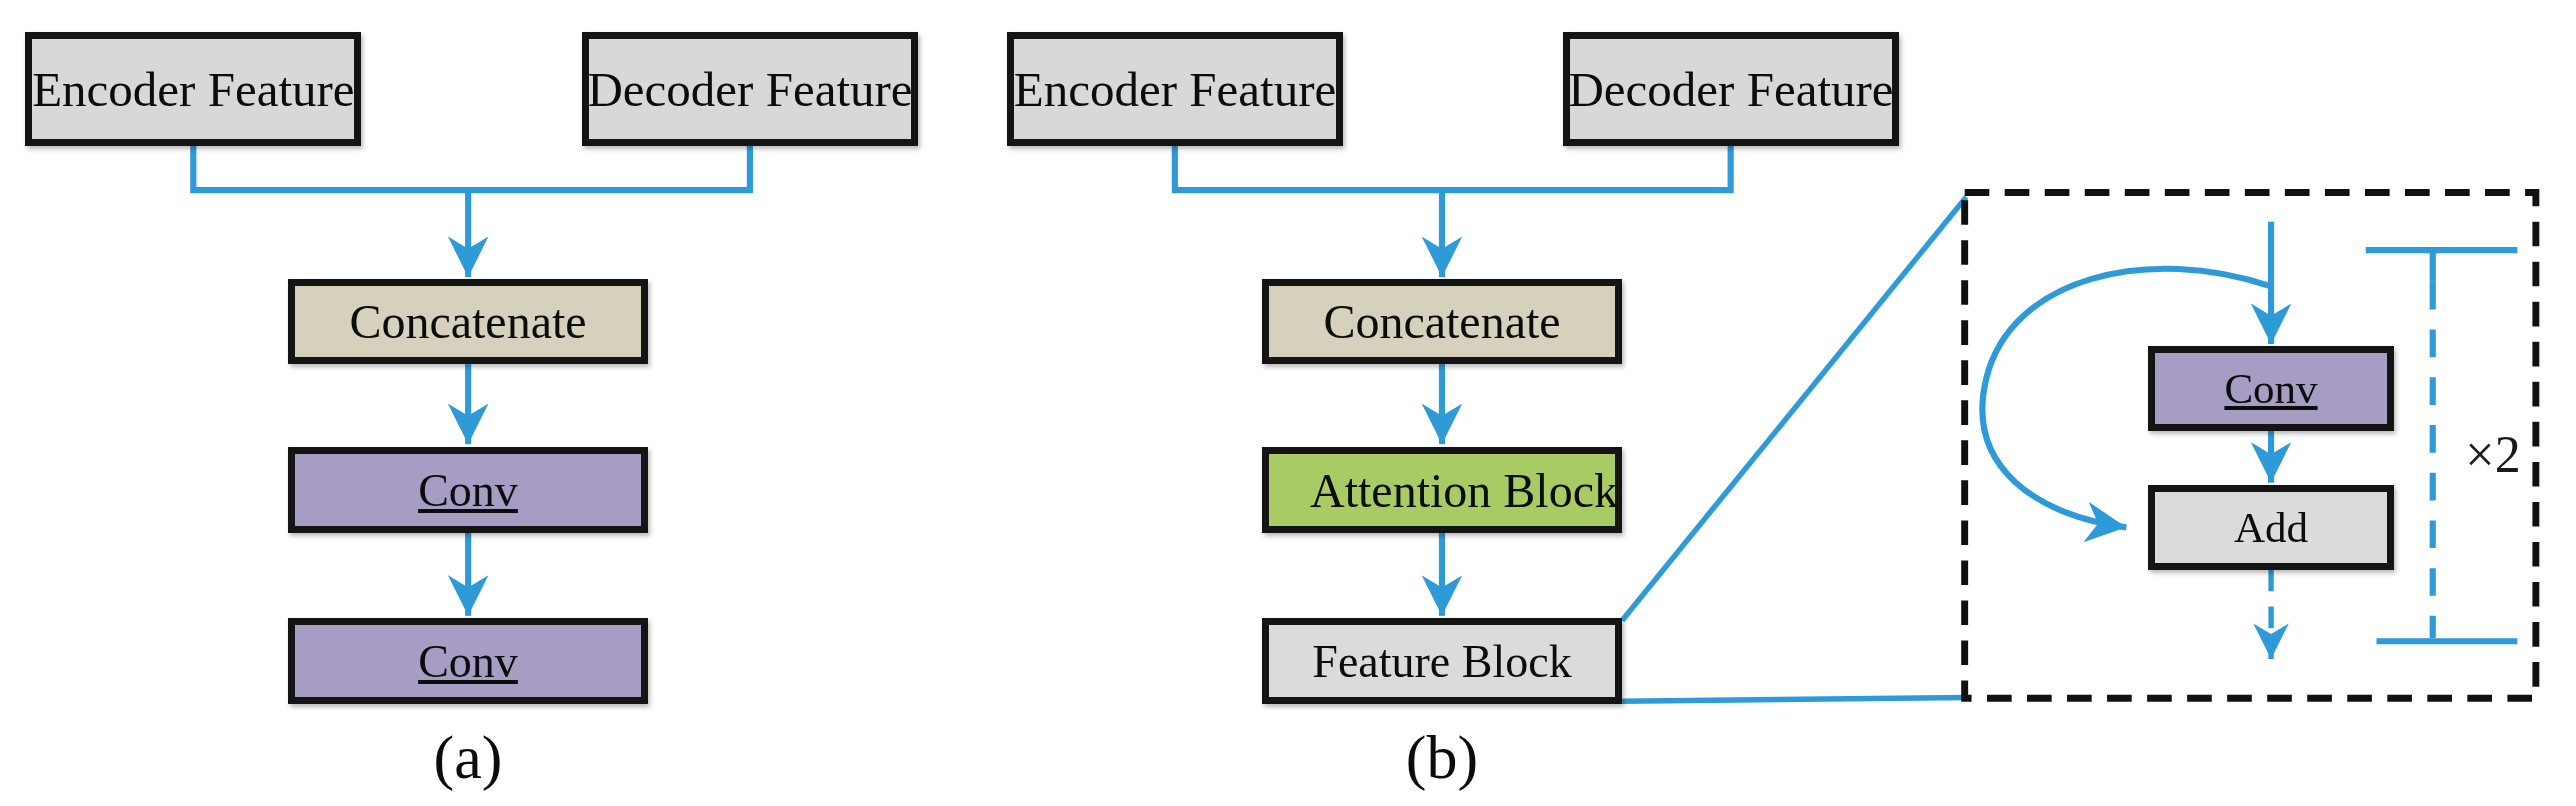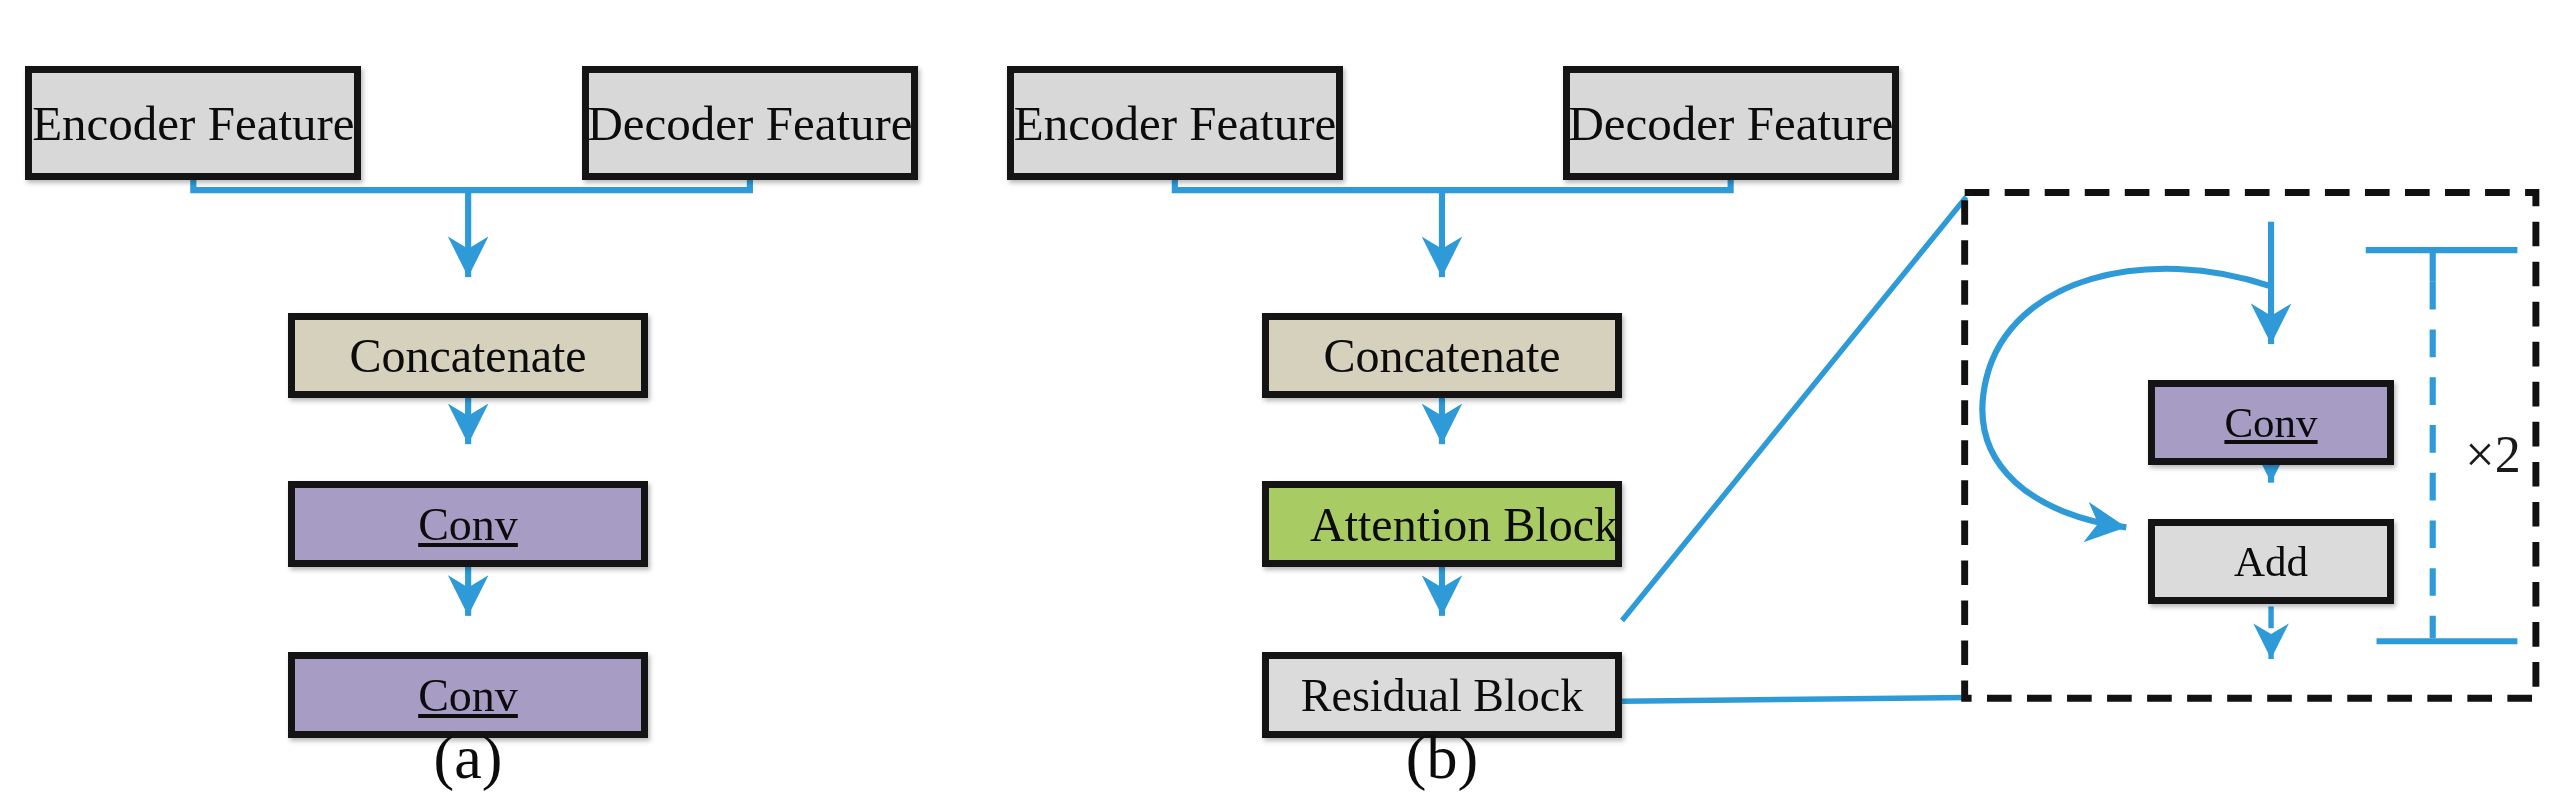--- a/index.html
+++ b/index.html
@@ -1,21 +1,21 @@
 <!DOCTYPE html>
 <html style="font-size:12.3px"><head>
 <meta charset="utf-8">
 <style>
   html,body{margin:0;padding:0;background:#ffffff;}
   #stage{position:relative;width:2576px;height:806px;background:#ffffff;overflow:hidden;
          font-family:"Liberation Serif", serif;}
   svg.overlay{position:absolute;left:0;top:0;z-index:1;}
   .node{position:absolute;z-index:2;box-sizing:border-box;border:7px solid #141414;
         display:flex;align-items:center;justify-content:center;color:#0c0c0c;
-        box-shadow:2.3px 3.1px 4.6px rgba(0,0,0,0.28);margin-top:34px;}
+        box-shadow:2.3px 3.1px 4.6px rgba(0,0,0,0.28);}
   .node span{white-space:nowrap;}
   .feature{background:#d8d8d8;font-size:49px;}
   .concat{background:#d5d1bc;font-size:48px;justify-content:center;}
   .conv{background:#a69cc4;font-size:46px;text-decoration:underline;}
   .attention{background:#a9cb64;font-size:48px;padding-left:44px;}
   .residual{background:#dbdbdb;font-size:46px;}
   .detail{background:#dbdbdb;font-size:43px;}
   .detail.conv{background:#a69cc4;}
   .caption{position:absolute;z-index:2;font-size:62px;color:#0c0c0c;text-align:center;}
   .times2{position:absolute;z-index:2;font-size:52px;color:#1a1a1a;text-align:center;}
@@ -81,21 +81,21 @@
   <div class="node feature" style="left:1563px;top:32px;width:336px;height:114px">
     <span>Decoder Feature</span>
   </div>
   <div class="node concat" style="left:1262px;top:279px;width:360px;height:85px">
     <span>Concatenate</span>
   </div>
   <div class="node attention" style="left:1262px;top:447px;width:360px;height:86px">
     <span>Attention Block</span>
   </div>
   <div class="node residual" style="left:1262px;top:618px;width:360px;height:86px">
-    <span>Residual Block</span>
+    <span>Feature Block</span>
   </div>
   <div class="caption" style="left:1342px;top:722px;width:200px">(b)</div>
 
   <div class="node detail conv" style="left:2148px;top:346px;width:246px;height:85px">
     <span>Conv</span>
   </div>
   <div class="node detail" style="left:2148px;top:485px;width:246px;height:85px">
     <span>Add</span>
   </div>
   <div class="times2" style="left:2439px;top:425px;width:108px">×2</div>

